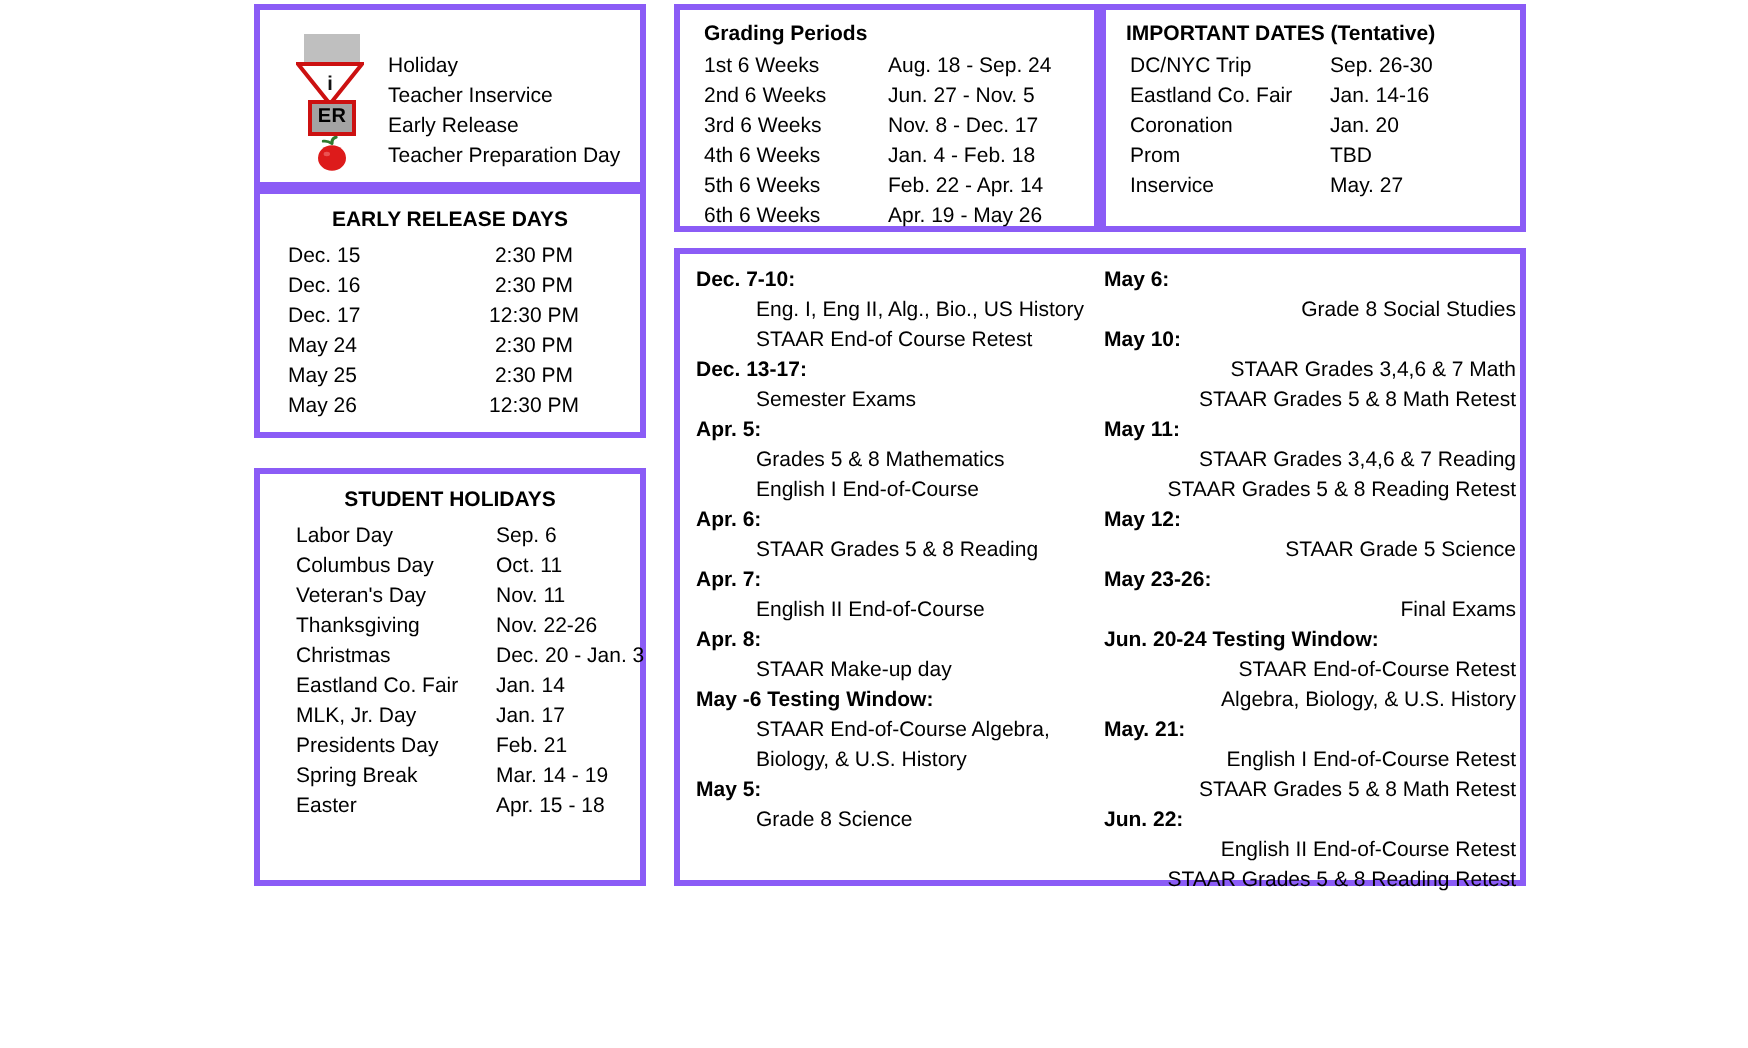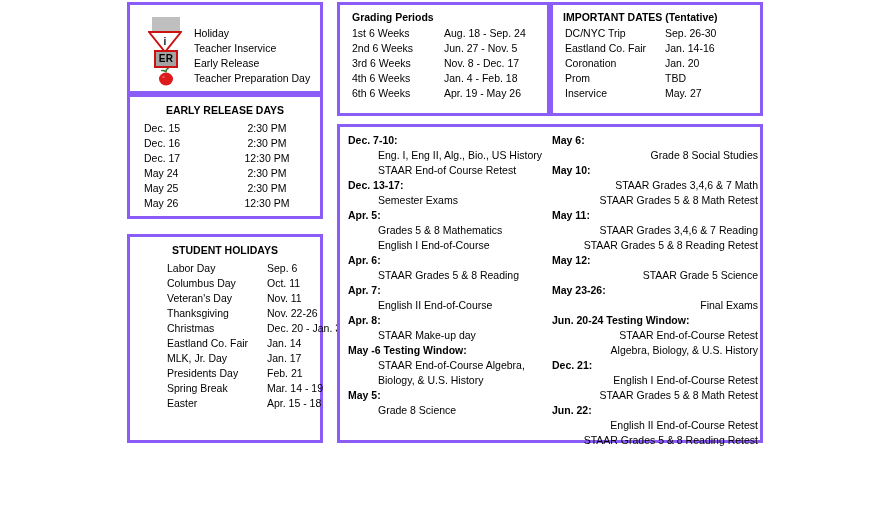--- a/index.html
+++ b/index.html
@@ -240,21 +240,21 @@
       </div>
       <div class="row">
         <span class="c1">May  26</span>
         <span class="c2">12:30 PM</span>
       </div>
     </div>
   </div>
 
   <div class="box" id="box-student-holidays">
     <div class="box-title title-center" style="top:7px;">STUDENT HOLIDAYS</div>
-    <div class="list" style="top:24px;padding-left:19px;">
+    <div class="list" style="top:24px;">
       <div class="row">
         <span class="c1">Labor Day</span>
         <span class="c2">Sep. 6</span>
       </div>
       <div class="row">
         <span class="c1">Columbus Day</span>
         <span class="c2">Oct. 11</span>
       </div>
       <div class="row">
         <span class="c1">Veteran's Day</span>
@@ -302,20 +302,24 @@
         <span class="c1">2nd 6 Weeks</span>
         <span class="c2">Jun. 27 - Nov. 5</span>
       </div>
       <div class="row">
         <span class="c1">3rd 6 Weeks</span>
         <span class="c2">Nov. 8 - Dec. 17</span>
       </div>
       <div class="row">
         <span class="c1">4th 6 Weeks</span>
         <span class="c2">Jan. 4 - Feb. 18</span>
+      </div>
+      <div class="row">
+        <span class="c1">5th 6 Weeks</span>
+        <span class="c2">Feb. 22 - Apr. 14</span>
       </div>
       <div class="row">
         <span class="c1">6th 6 Weeks</span>
         <span class="c2">Apr. 19 - May 26</span>
       </div>
     </div>
   </div>
 
   <div class="box" id="box-important">
     <div class="box-title" style="top:6px;left:10px;">IMPORTANT DATES (Tentative)</div>
@@ -376,21 +380,21 @@
       <div class="t-row t-head">May  11:</div>
       <div class="t-row t-sub">STAAR Grades 3,4,6 &amp; 7 Reading</div>
       <div class="t-row t-sub">STAAR Grades 5 &amp; 8 Reading Retest</div>
       <div class="t-row t-head">May 12:</div>
       <div class="t-row t-sub">STAAR Grade 5 Science</div>
       <div class="t-row t-head">May  23-26:</div>
       <div class="t-row t-sub">Final Exams</div>
       <div class="t-row t-head">Jun. 20-24 Testing Window:</div>
       <div class="t-row t-sub">STAAR End-of-Course Retest</div>
       <div class="t-row t-sub">Algebra, Biology, &amp; U.S. History</div>
-      <div class="t-row t-head">Dec. 21:</div>
+      <div class="t-row t-head">May. 21:</div>
       <div class="t-row t-sub">English I End-of-Course Retest</div>
       <div class="t-row t-sub">STAAR Grades 5 &amp; 8 Math Retest</div>
       <div class="t-row t-head">Jun. 22:</div>
       <div class="t-row t-sub">English II End-of-Course Retest</div>
       <div class="t-row t-sub">STAAR Grades 5 &amp; 8 Reading Retest</div>
     </div>
 
   </div>
 
 </div>

